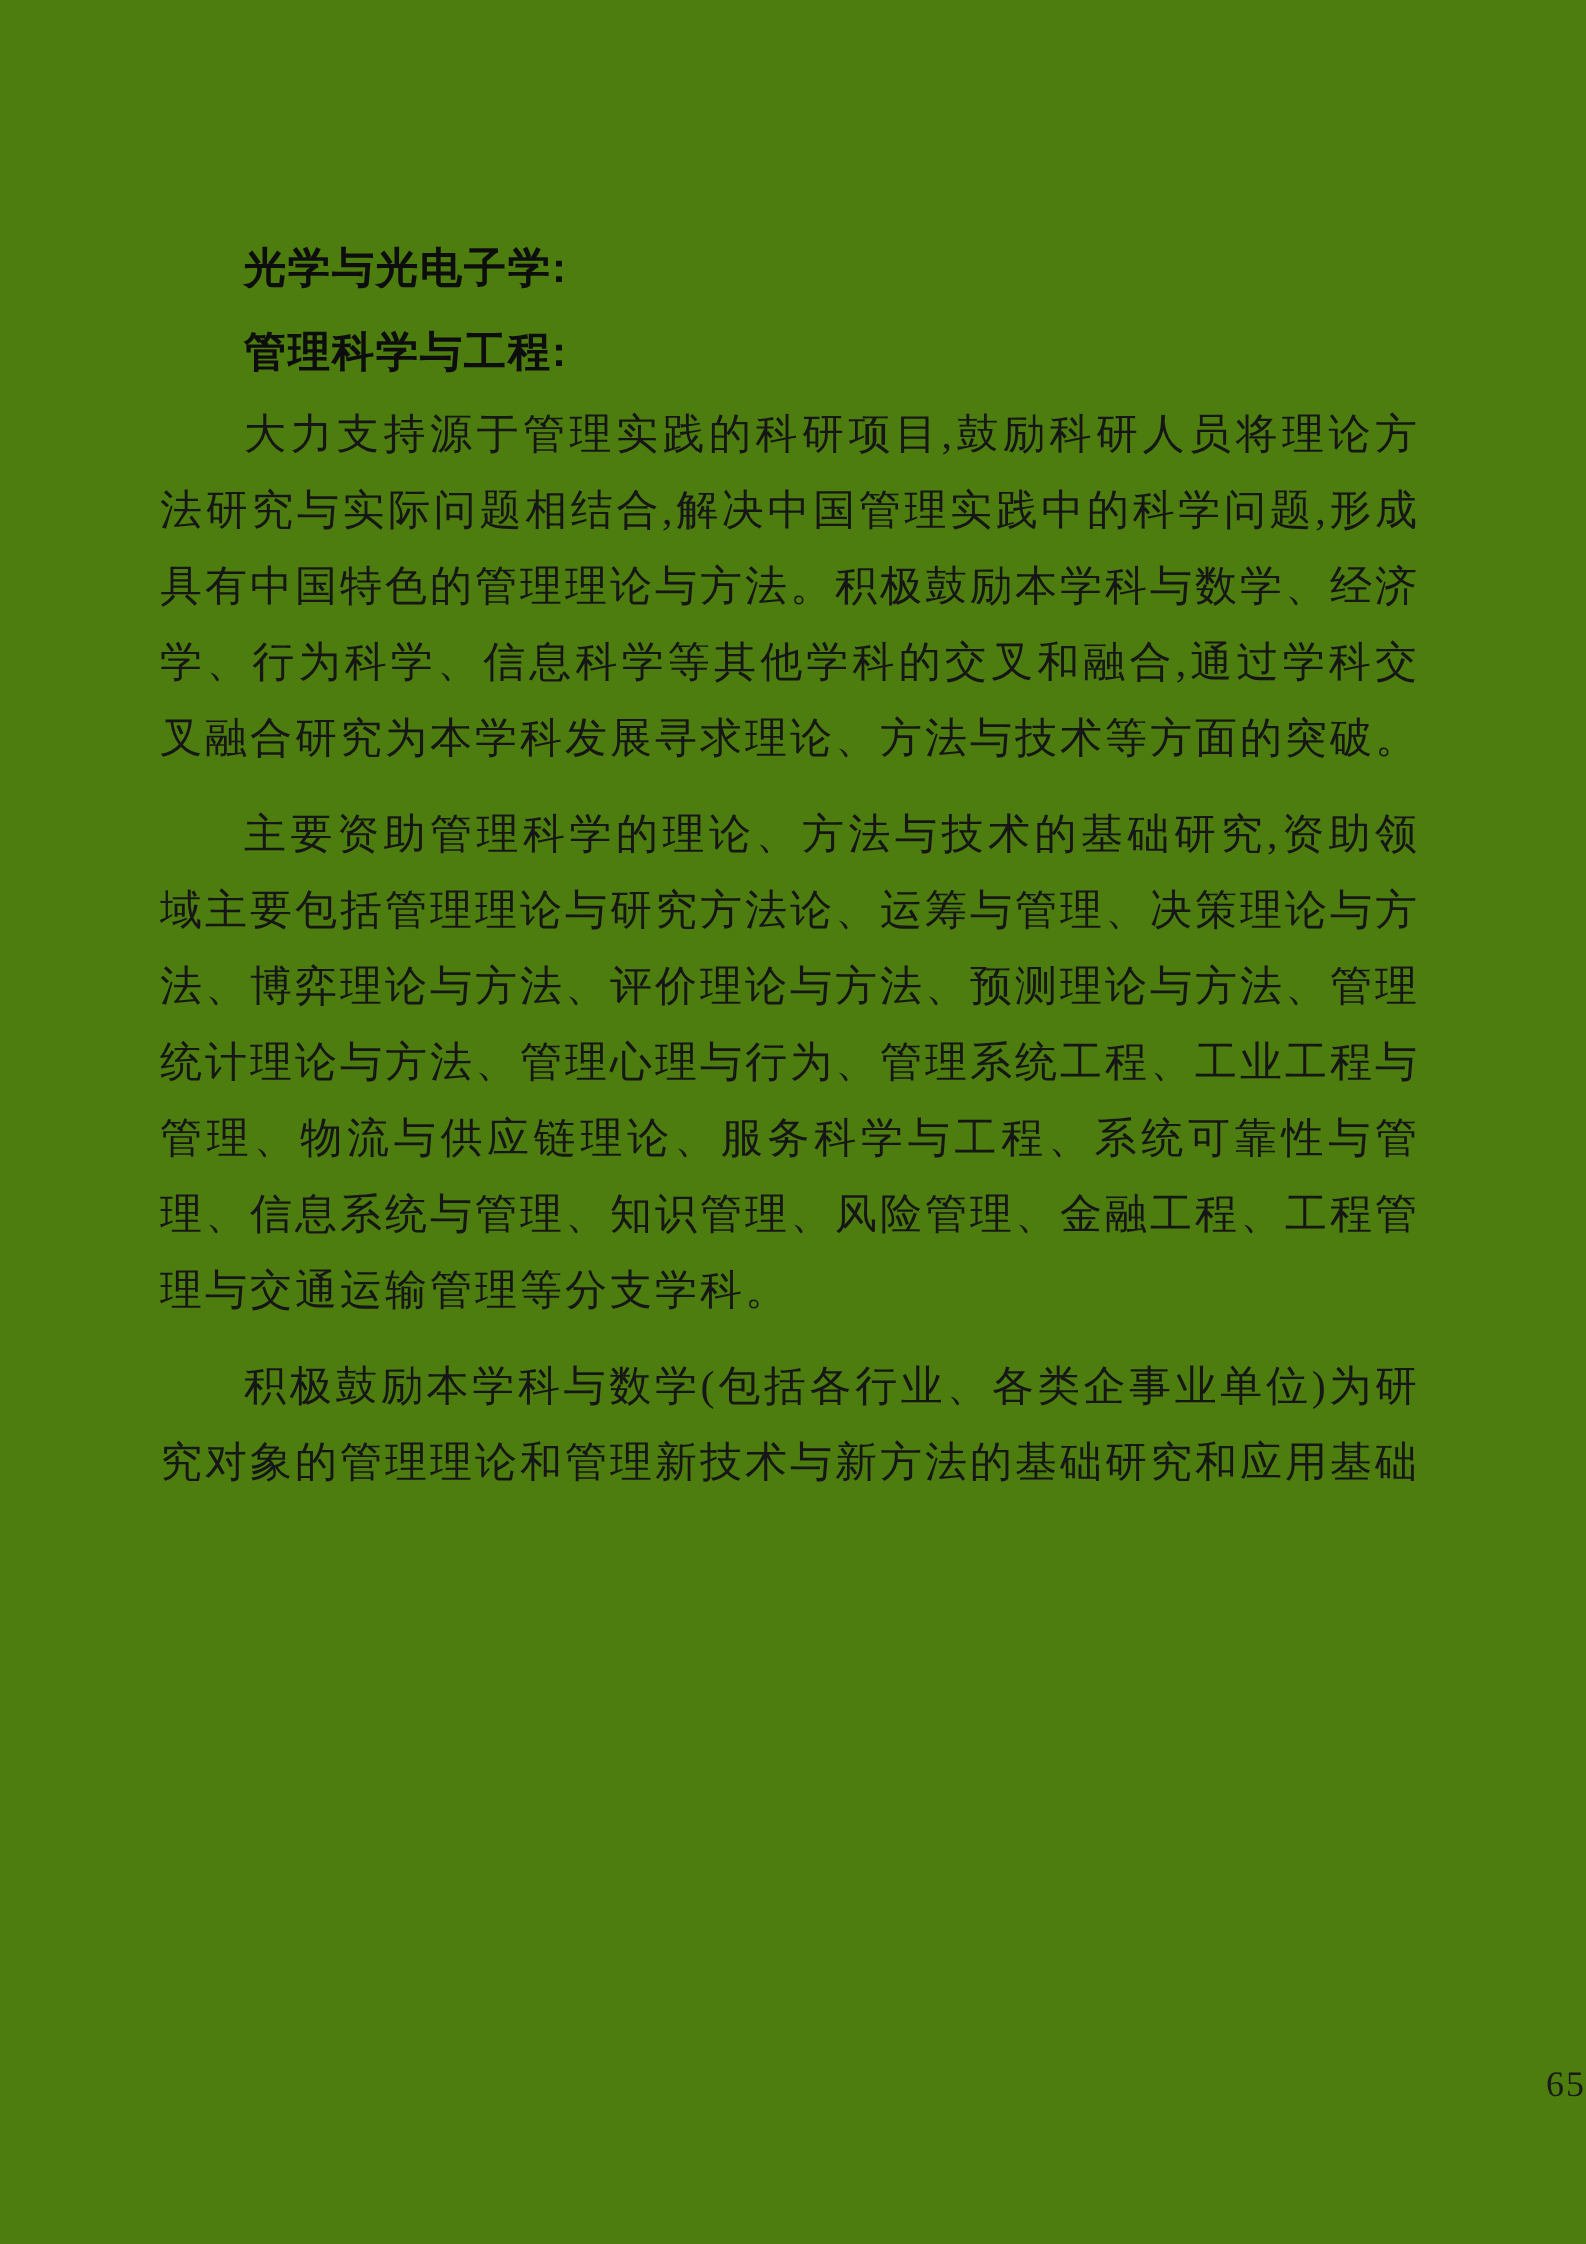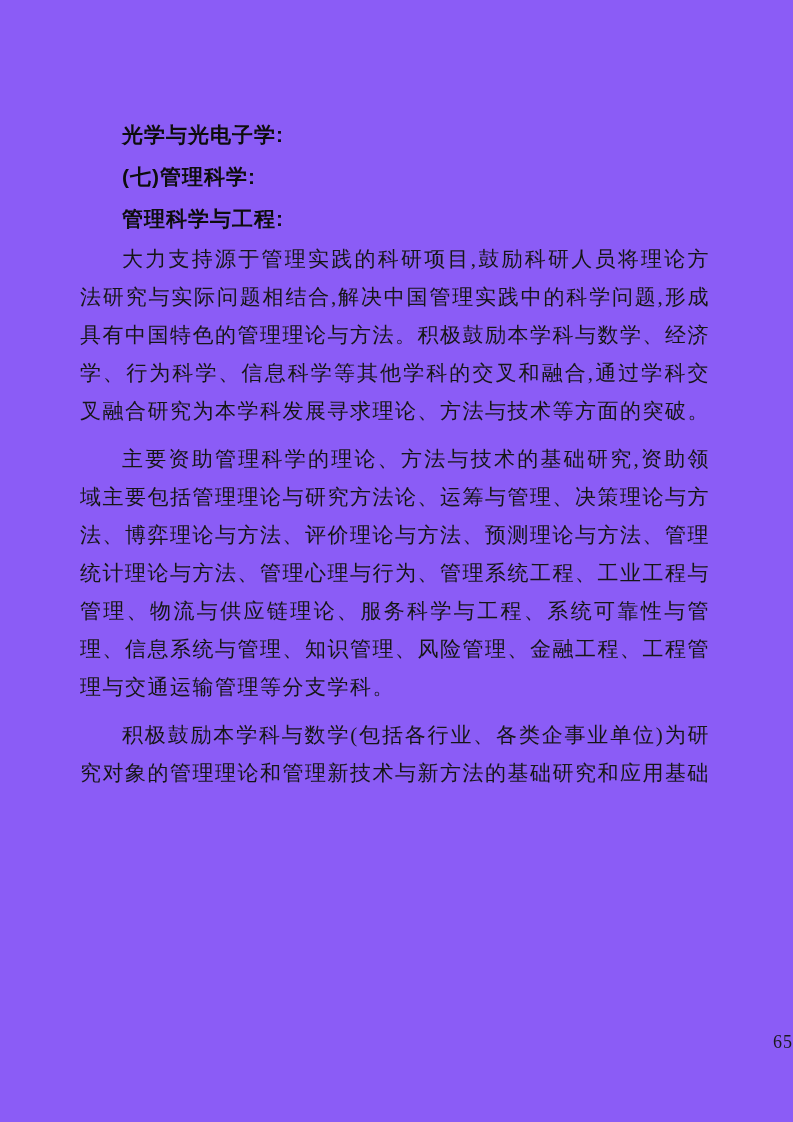--- a/index.html
+++ b/index.html
@@ -6,21 +6,21 @@
 
   html, body {
     background: #ffffff;
   }
 
   .document-page {
     position: relative;
     width: 793px;
     height: 1122px;
     margin: 0 auto;
-    background: #8b5cf6;
+    background: #4d7c0f;
     color: #161616;
     font-family: "Liberation Serif", "DejaVu Serif", serif;
     overflow: hidden;
   }
 
   .text-block {
     position: absolute;
     left: 80px;
     top: 112px;
     width: 630px;
@@ -66,21 +66,20 @@
     letter-spacing: 1px;
   }
 </style>
 </head>
 <body>
 
 <div class="document-page">
 
   <div class="text-block">
       <h3 class="heading">光学与光电子学:</h3>
-      <h3 class="heading">(七)管理科学:</h3>
       <h3 class="heading">管理科学与工程:</h3>
       <p class="paragraph">大力支持源于管理实践的科研项目,鼓励科研人员将理论方法研究与实际问题相结合,解决中国管理实践中的科学问题,形成具有中国特色的管理理论与方法。积极鼓励本学科与数学、经济学、行为科学、信息科学等其他学科的交叉和融合,通过学科交叉融合研究为本学科发展寻求理论、方法与技术等方面的突破。</p>
       <p class="paragraph">主要资助管理科学的理论、方法与技术的基础研究,资助领域主要包括管理理论与研究方法论、运筹与管理、决策理论与方法、博弈理论与方法、评价理论与方法、预测理论与方法、管理统计理论与方法、管理心理与行为、管理系统工程、工业工程与管理、物流与供应链理论、服务科学与工程、系统可靠性与管理、信息系统与管理、知识管理、风险管理、金融工程、工程管理与交通运输管理等分支学科。</p>
       <p class="paragraph">积极鼓励本学科与数学(包括各行业、各类企事业单位)为研究对象的管理理论和管理新技术与新方法的基础研究和应用基础</p>
     </div>
 
   <div class="page-footer">
     <span class="page-number">65</span>
   </div>
 

